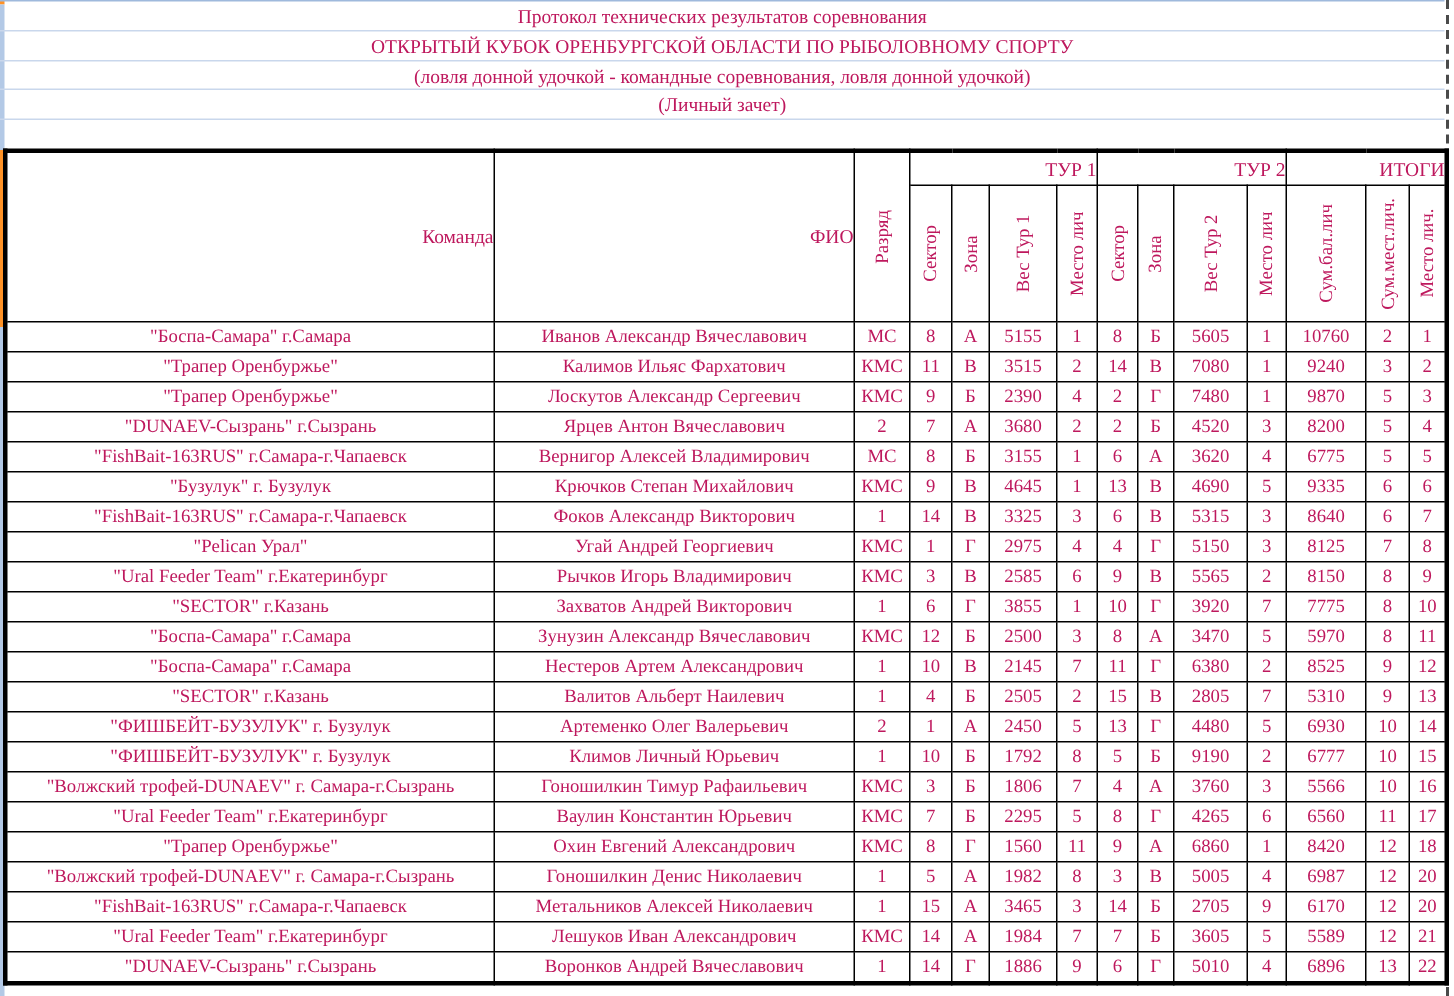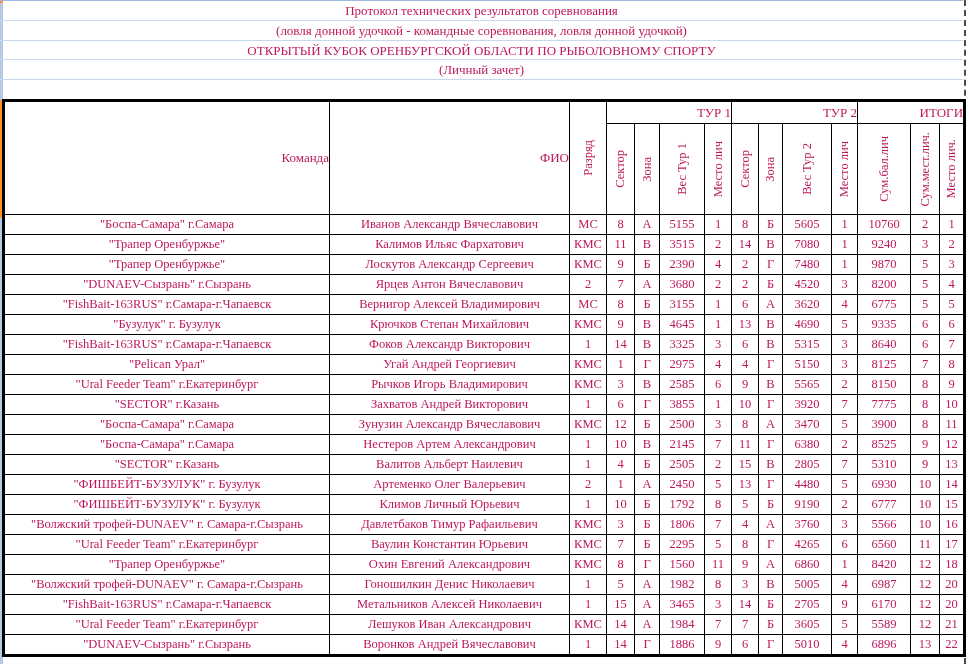--- a/index.html
+++ b/index.html
@@ -80,22 +80,22 @@
 <div class="screen">
 
   <div class="corner-dot"></div>
   <div class="strip strip-blue-top"></div>
   <div class="strip strip-orange"></div>
   <div class="strip strip-blue-bottom"></div>
   <div class="page-break"></div>
 
   <div class="titles">
     <div class="title-row">Протокол технических результатов соревнования</div>
+    <div class="title-row">ОТКРЫТЫЙ КУБОК ОРЕНБУРГСКОЙ ОБЛАСТИ ПО РЫБОЛОВНОМУ СПОРТУ</div>
     <div class="title-row">(ловля донной удочкой - командные соревнования, ловля донной удочкой)</div>
-    <div class="title-row">ОТКРЫТЫЙ КУБОК ОРЕНБУРГСКОЙ ОБЛАСТИ ПО РЫБОЛОВНОМУ СПОРТУ</div>
     <div class="title-row">(Личный зачет)</div>
   </div>
 
   <table class="results">
     <colgroup>
       <col class="c-team">
         <col class="c-fio">
         <col class="c-razr">
       <col class="c-sec">
         <col class="c-zone">
@@ -322,21 +322,21 @@
           <td>Зунузин Александр Вячеславович</td>
           <td>КМС</td>
           <td>12</td>
           <td>Б</td>
           <td>2500</td>
           <td>3</td>
           <td>8</td>
           <td>А</td>
           <td>3470</td>
           <td>5</td>
-          <td>3900</td>
+          <td>5970</td>
           <td>8</td>
           <td>11</td>
         </tr>
         <tr>
           <td>"Боспа-Самара" г.Самара</td>
           <td>Нестеров Артем Александрович</td>
           <td>1</td>
           <td>10</td>
           <td>В</td>
           <td>2145</td>
@@ -392,21 +392,21 @@
           <td>5</td>
           <td>Б</td>
           <td>9190</td>
           <td>2</td>
           <td>6777</td>
           <td>10</td>
           <td>15</td>
         </tr>
         <tr>
           <td>"Волжский трофей-DUNAEV" г. Самара-г.Сызрань</td>
-          <td>Давлетбаков Тимур Рафаильевич</td>
+          <td>Гоношилкин Тимур Рафаильевич</td>
           <td>КМС</td>
           <td>3</td>
           <td>Б</td>
           <td>1806</td>
           <td>7</td>
           <td>4</td>
           <td>А</td>
           <td>3760</td>
           <td>3</td>
           <td>5566</td>

